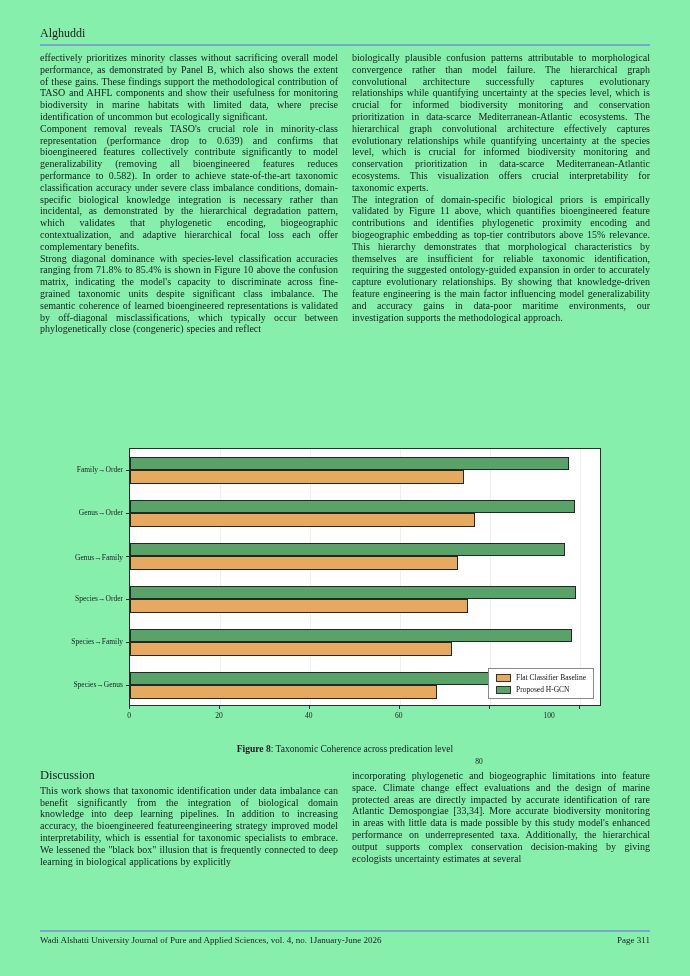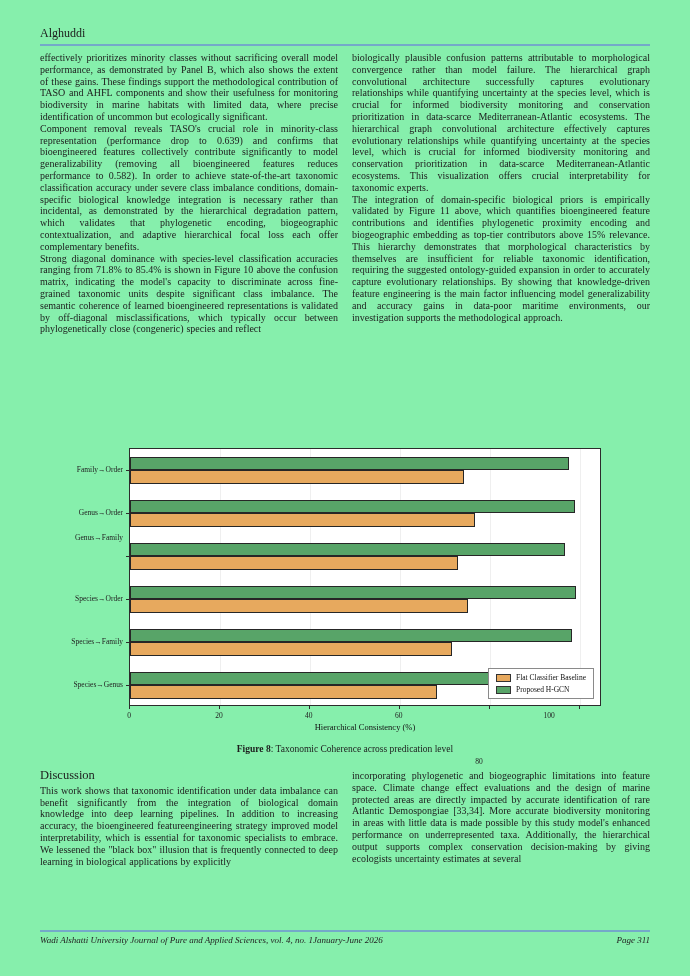--- a/index.html
+++ b/index.html
@@ -32,21 +32,21 @@
   .legend-item{display:flex;align-items:center;gap:5px;}
   .legend-swatch{width:15px;height:8px;box-sizing:border-box;border:1px solid #333;}
   .legend-label{font-size:7.5px;color:#111;white-space:nowrap;text-align:right;}
   .caption{text-align:center;font-size:9.5px;margin-top:8px;}
   .caption b{font-weight:bold;}
   
   .discussion-block{position:absolute;top:770px;left:40px;width:610px;}
   .sec-heading{font-size:12.5px;font-weight:normal;margin:0 0 3px 0;text-align:left;}
   
   .footer{position:absolute;top:935px;left:40px;right:40px;display:flex;
-          justify-content:space-between;font-size:9px;font-style:italic;color:#222;}
+          justify-content:space-between;font-size:9px;color:#222;}
 </style>
 </head>
 <body>
 
 <div class="page">
 
   <div class="running-head">Alghuddi</div>
   <div class="rule rule-top" style="background: rgb(116, 169, 201);"></div>
 
   <div class="top-text two-col">
@@ -90,40 +90,39 @@
               <span class="legend-swatch" style="background: rgb(88, 164, 104);"></span>
               <span class="legend-label">Proposed H-GCN</span>
             </div>
           </div>
         </div>
         <div class="ytick" style="left: 69px; top: 23.5px;"></div>
         <div class="ylab" style="left: 0px; width: 66px; top: 18.5px;">Family→Order</div>
         <div class="ytick" style="left: 69px; top: 66.5px;"></div>
         <div class="ylab" style="left: 0px; width: 66px; top: 61.5px;">Genus→Order</div>
         <div class="ytick" style="left: 69px; top: 109.5px;"></div>
-        <div class="ylab" style="left: 0px; width: 66px; top: 87px;">Genus→Family</div>
+        <div class="ylab" style="left: 0px; width: 66px; top: 107px;">Genus→Family</div>
         <div class="ytick" style="left: 69px; top: 152.5px;"></div>
         <div class="ylab" style="left: 0px; width: 66px; top: 147.5px;">Species→Order</div>
         <div class="ytick" style="left: 69px; top: 195.5px;"></div>
         <div class="ylab" style="left: 0px; width: 66px; top: 190.5px;">Species→Family</div>
         <div class="ytick" style="left: 69px; top: 238.5px;"></div>
         <div class="ylab" style="left: 0px; width: 66px; top: 233.5px;">Species→Genus</div>
         <div class="xtick" style="left: 72px; top: 260px;"></div>
         <div class="xticklab" style="left: 57px; top: 265px;">0</div>
         <div class="xtick" style="left: 161.905px; top: 260px;"></div>
         <div class="xticklab" style="left: 146.905px; top: 265px;">20</div>
         <div class="xtick" style="left: 251.81px; top: 260px;"></div>
         <div class="xticklab" style="left: 236.81px; top: 265px;">40</div>
         <div class="xtick" style="left: 341.714px; top: 260px;"></div>
         <div class="xticklab" style="left: 326.714px; top: 265px;">60</div>
         <div class="xtick" style="left: 431.619px; top: 260px;"></div>
         <div class="xticklab" style="left: 407px; top: 265px; margin-top: 46px;">80</div>
         <div class="xtick" style="left: 521.524px; top: 260px;"></div>
         <div class="xticklab" style="left: 477px; top: 265px;">100</div>
-        <div class="xtitle" style="left: 72px; width: 472px; top: 276px;">Hierarchical Consistency (%)</div>
       </div>
     <div class="caption"><b>Figure 8</b><span>: Taxonomic Coherence across predication level</span></div>
   </div>
 
   <div class="discussion-block">
     <div class="two-col">
       <div class="col">
         <h2 class="sec-heading">Discussion</h2>
         <div>
             <p>This work shows that taxonomic identification under data imbalance can benefit significantly from the integration of biological domain knowledge into deep learning pipelines. In addition to increasing accuracy, the bioengineered featureengineering strategy improved model interpretability, which is essential for taxonomic specialists to embrace. We lessened the "black box" illusion that is frequently connected to deep learning in biological applications by explicitly</p>

